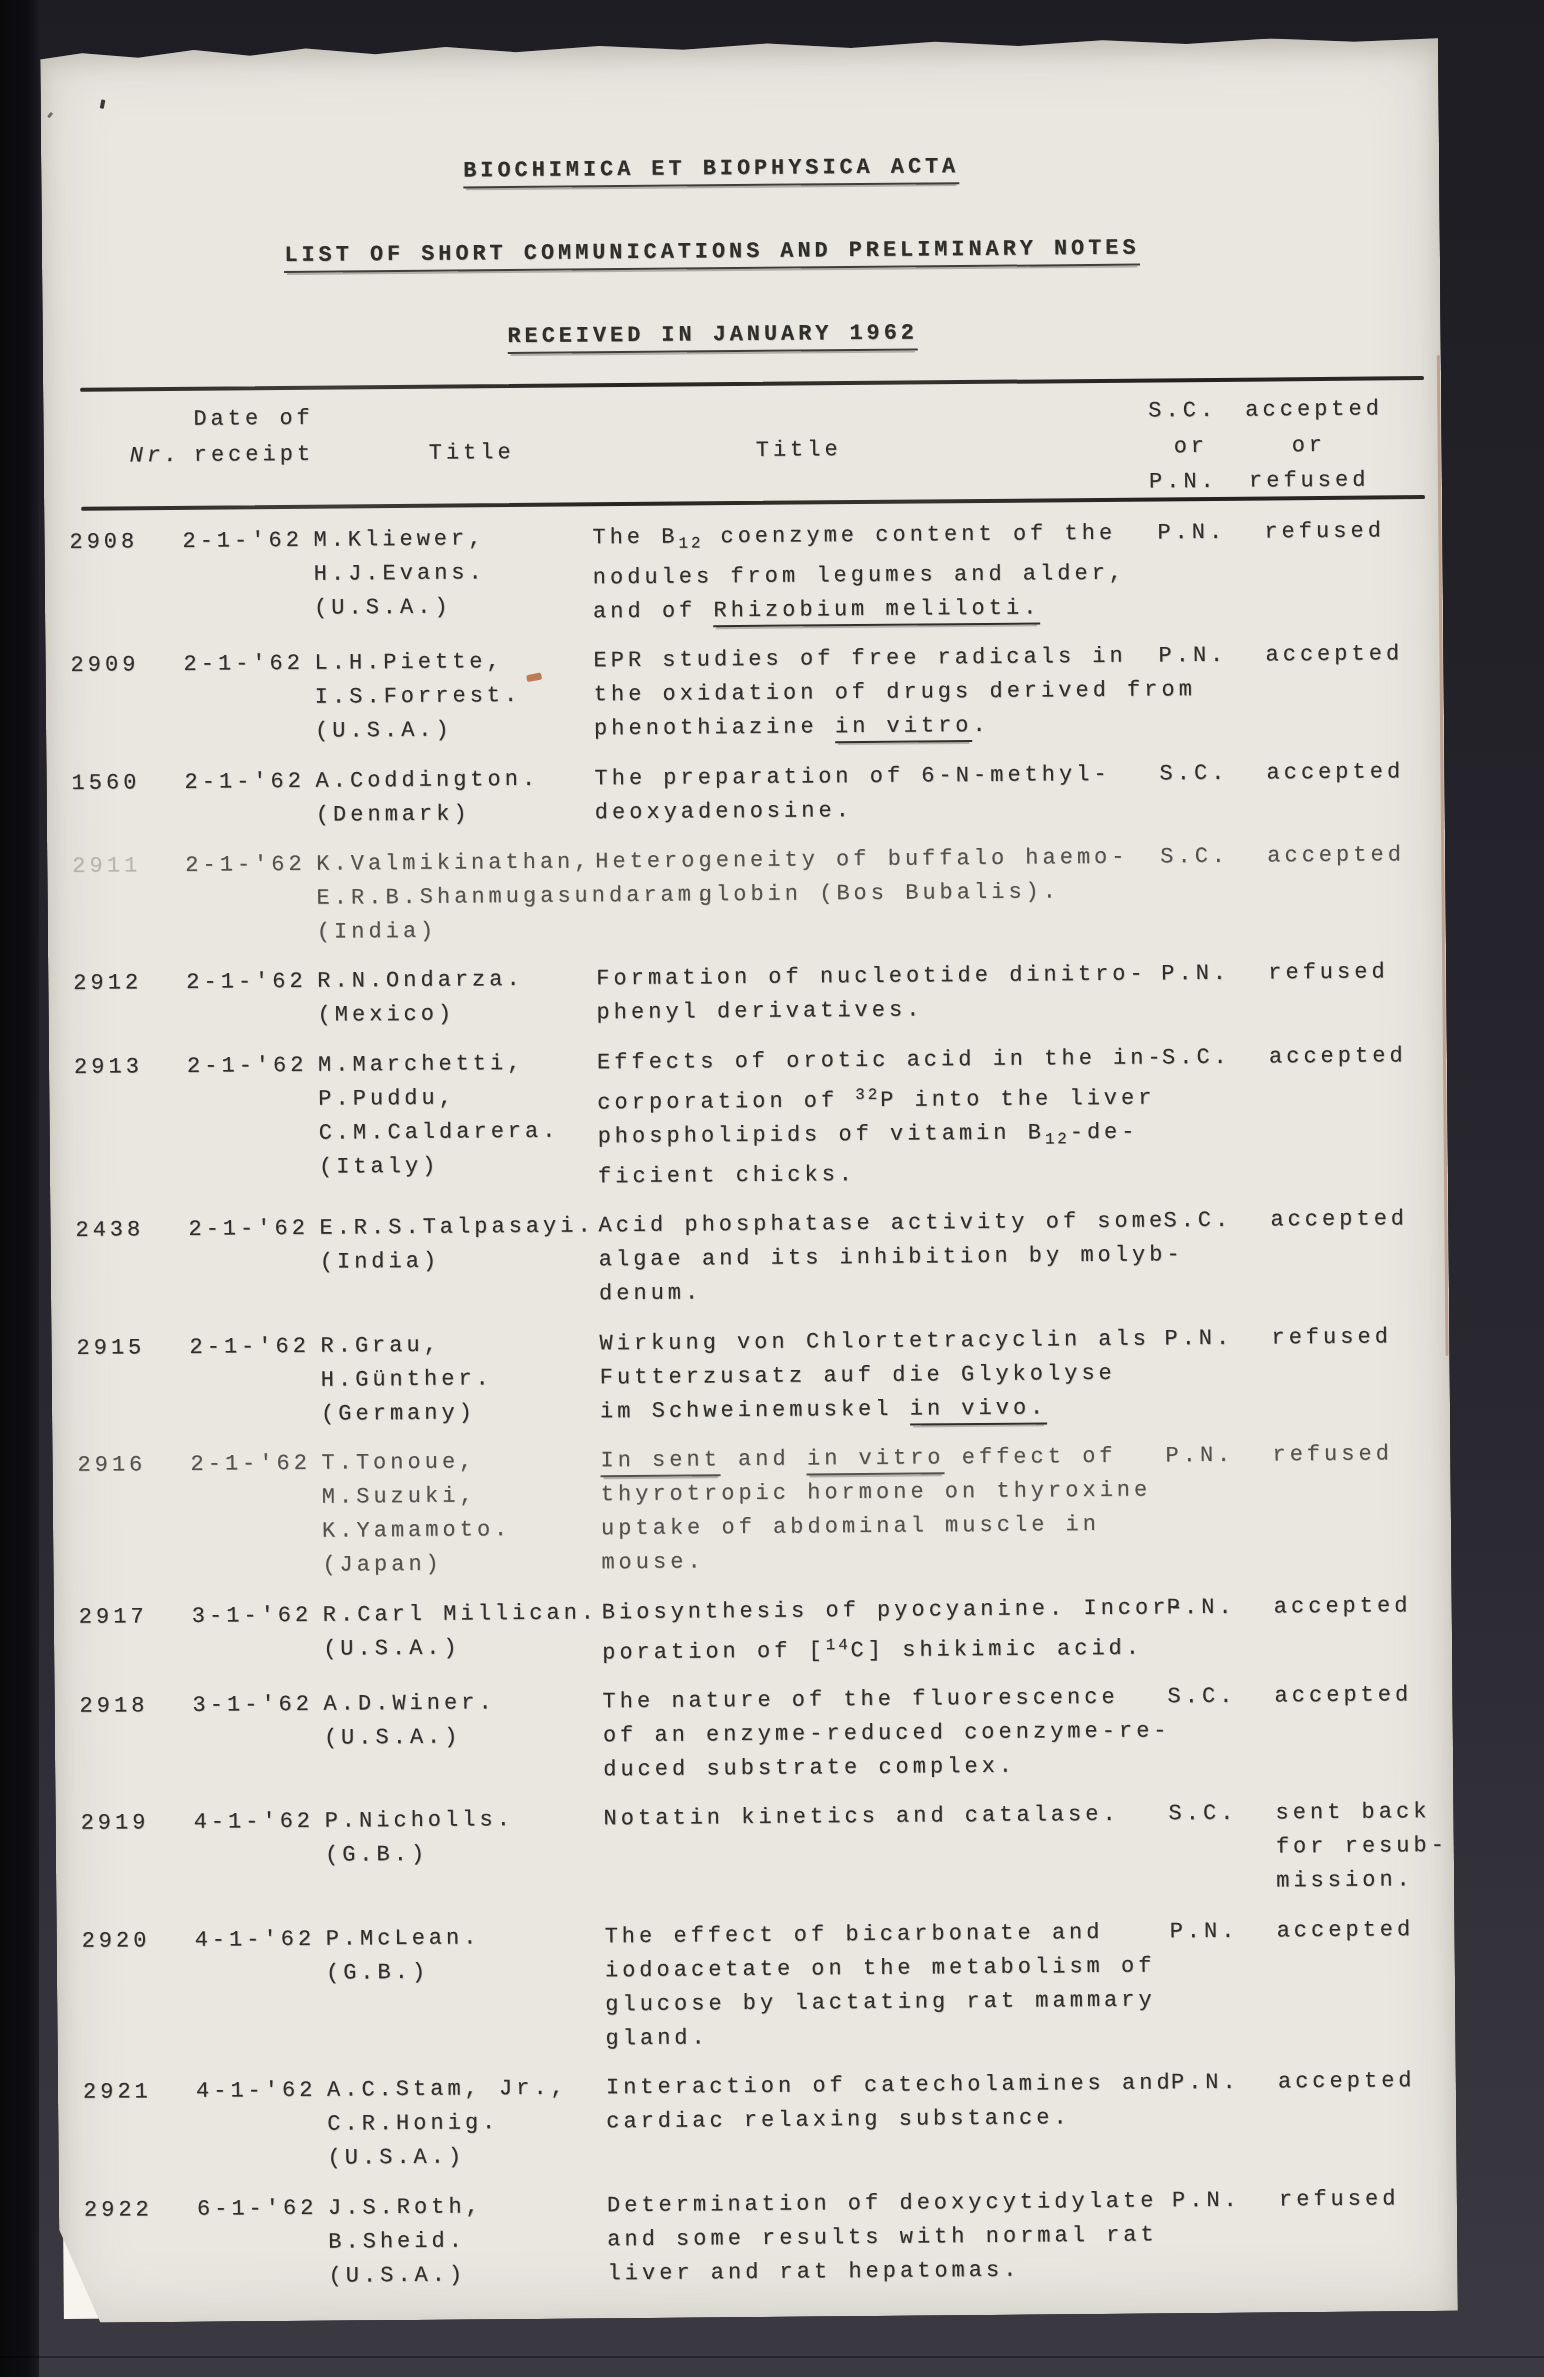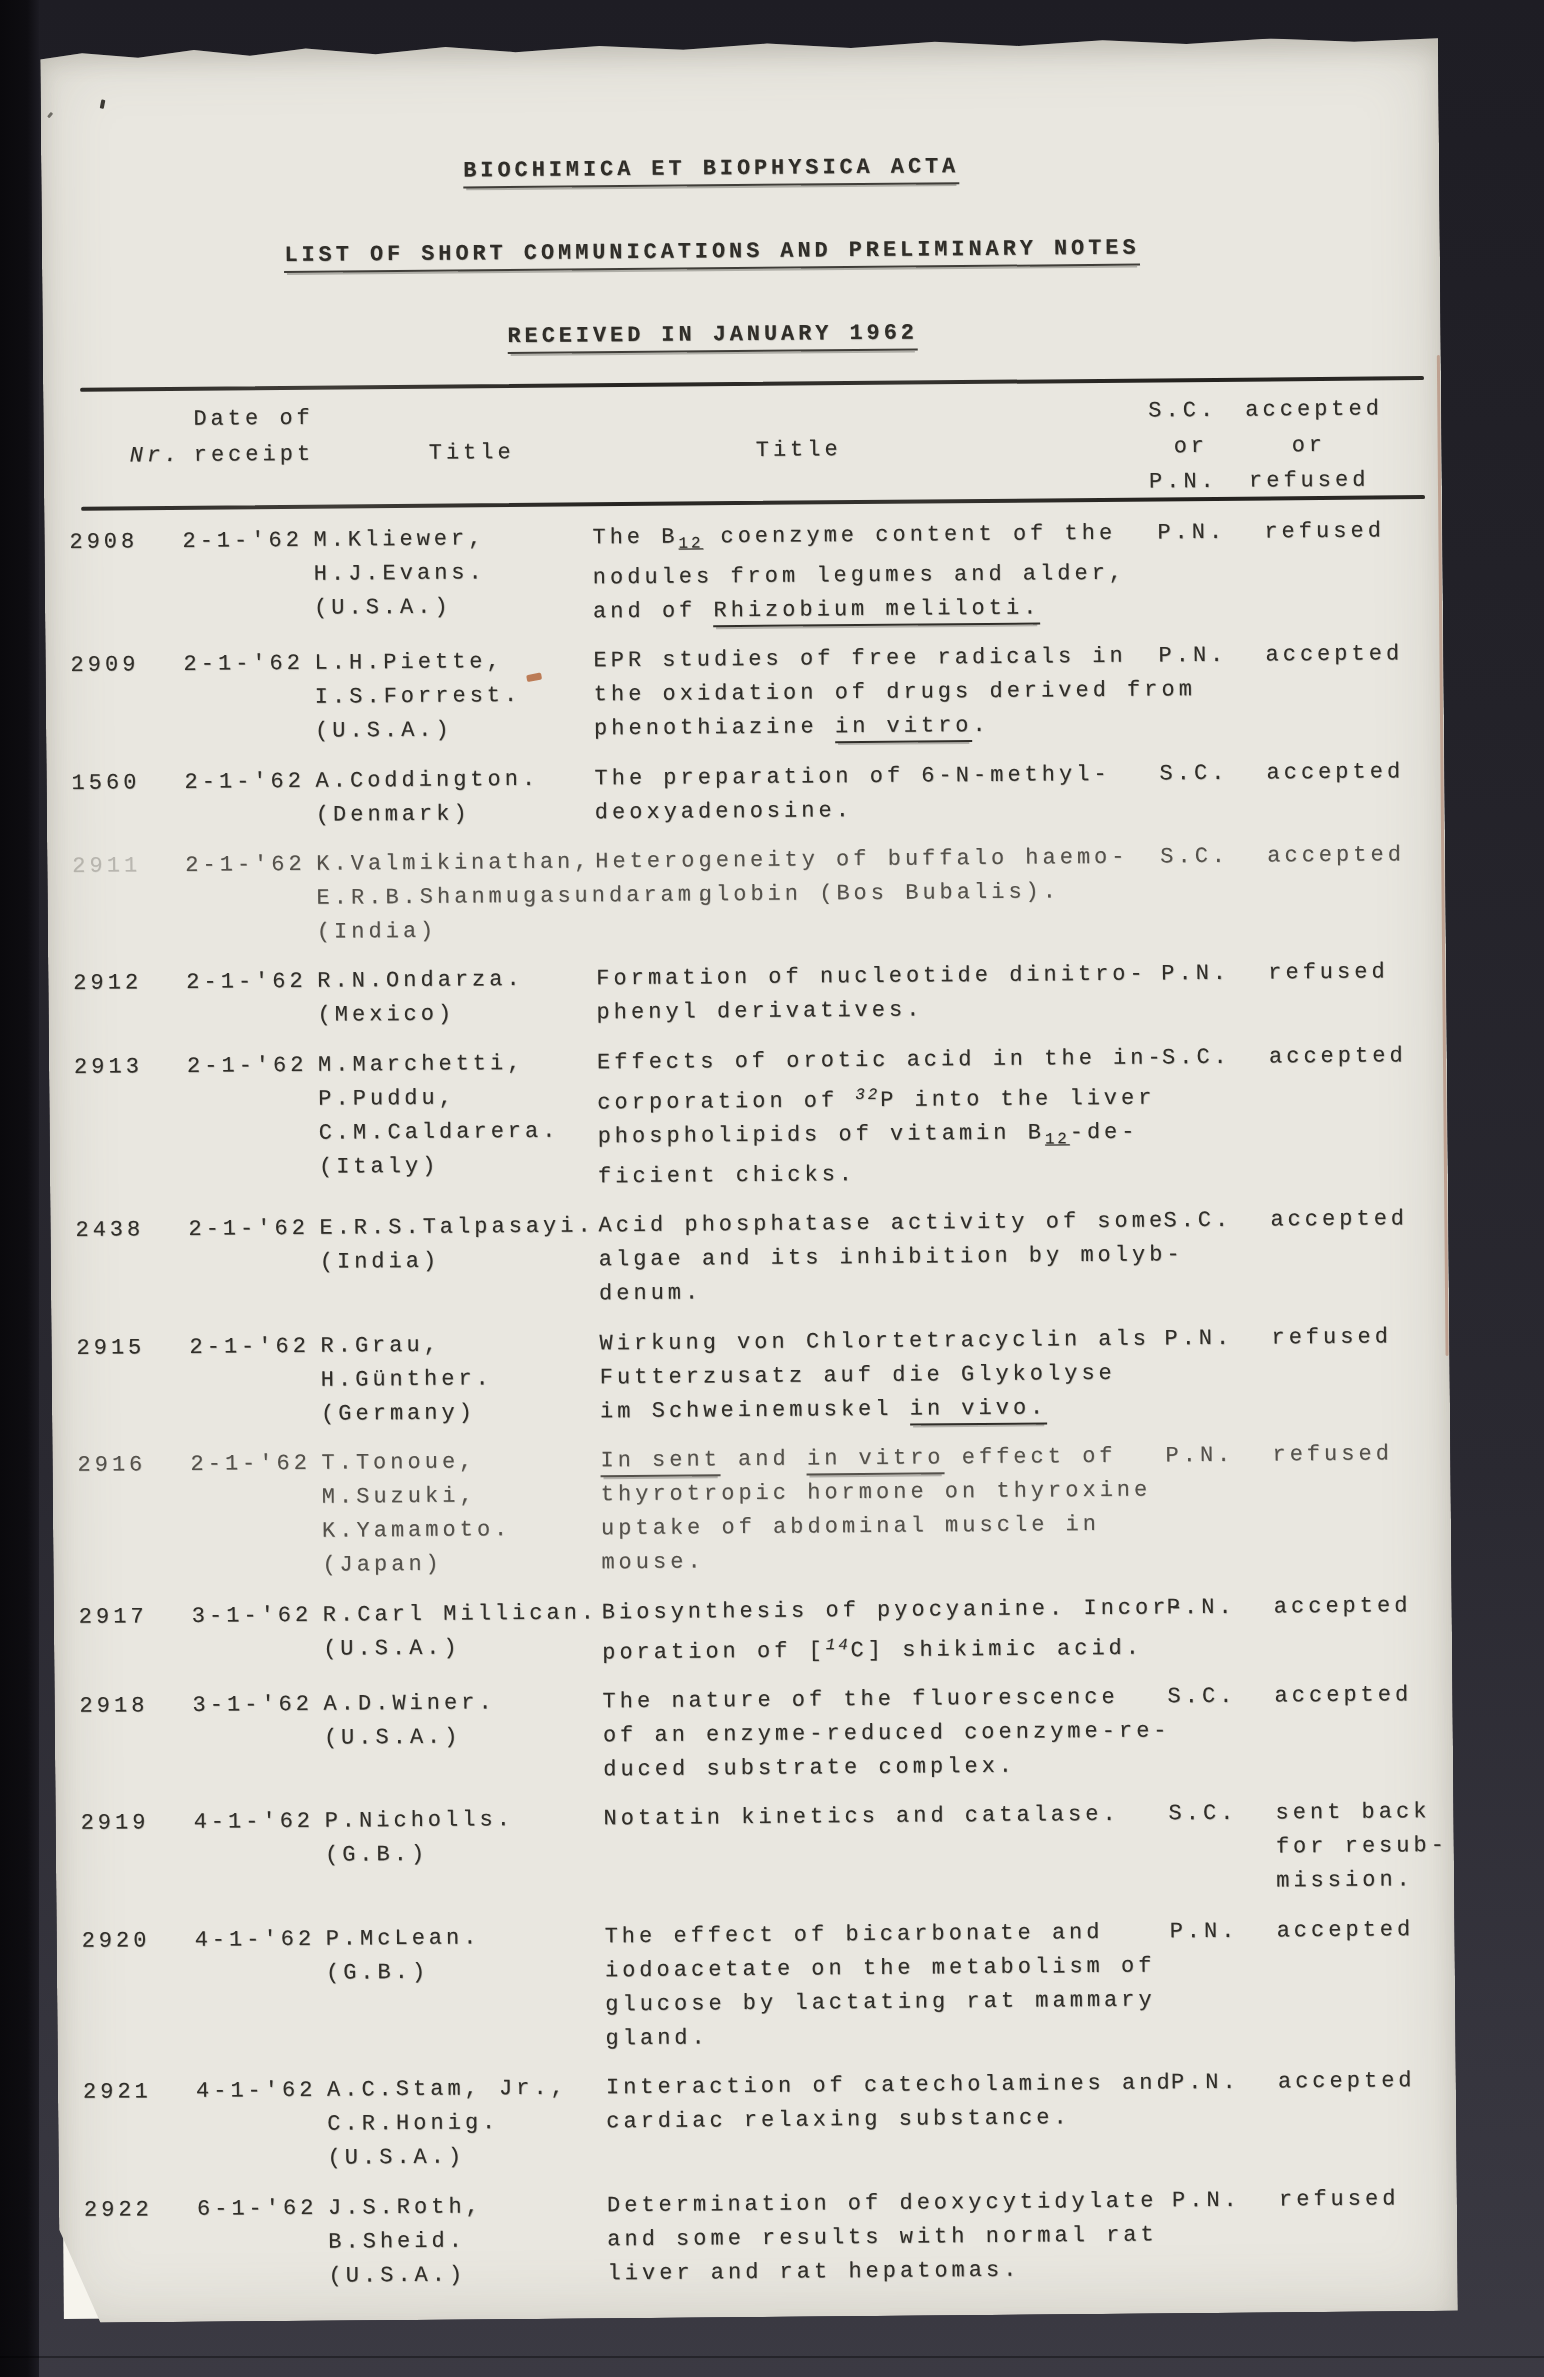--- a/index.html
+++ b/index.html
@@ -86,22 +86,22 @@
   .row{
     display:grid;grid-template-columns:113px 131px 279px 565px 107px 1fr;
     padding-left:25px;margin-bottom:15.4px;
     font-size:22px;line-height:34px;letter-spacing:4px;
   }
   .row .c{white-space:pre;}
   .row .nr.faded{opacity:0.32;}
   .row.light{color:#54514b;text-shadow:0.5px 0.5px 0.6px rgba(84,81,75,0.35);}
   .u{border-bottom:2.4px solid currentColor;padding-bottom:1.9px;
      box-shadow:0 4.8px 0 -2.9px rgba(44,42,38,0.28);}
-  sub{font-size:0.72em;vertical-align:-0.32em;letter-spacing:2.9px;text-decoration:underline;}
-  sup{font-size:0.72em;vertical-align:0.45em;letter-spacing:2.9px;font-style:italic;}
+  sub{font-size:0.72em;vertical-align:-0.32em;letter-spacing:2.9px;}
+  sup{font-size:0.72em;vertical-align:0.45em;letter-spacing:2.9px;}
 </style>
 </head>
 <body>
 
 <div class="left-strip"></div>
 <div class="bottom-seam"></div>
 
 <div class="sheet-wrap">
   <div class="paper-under"></div>
   <div class="paper">

